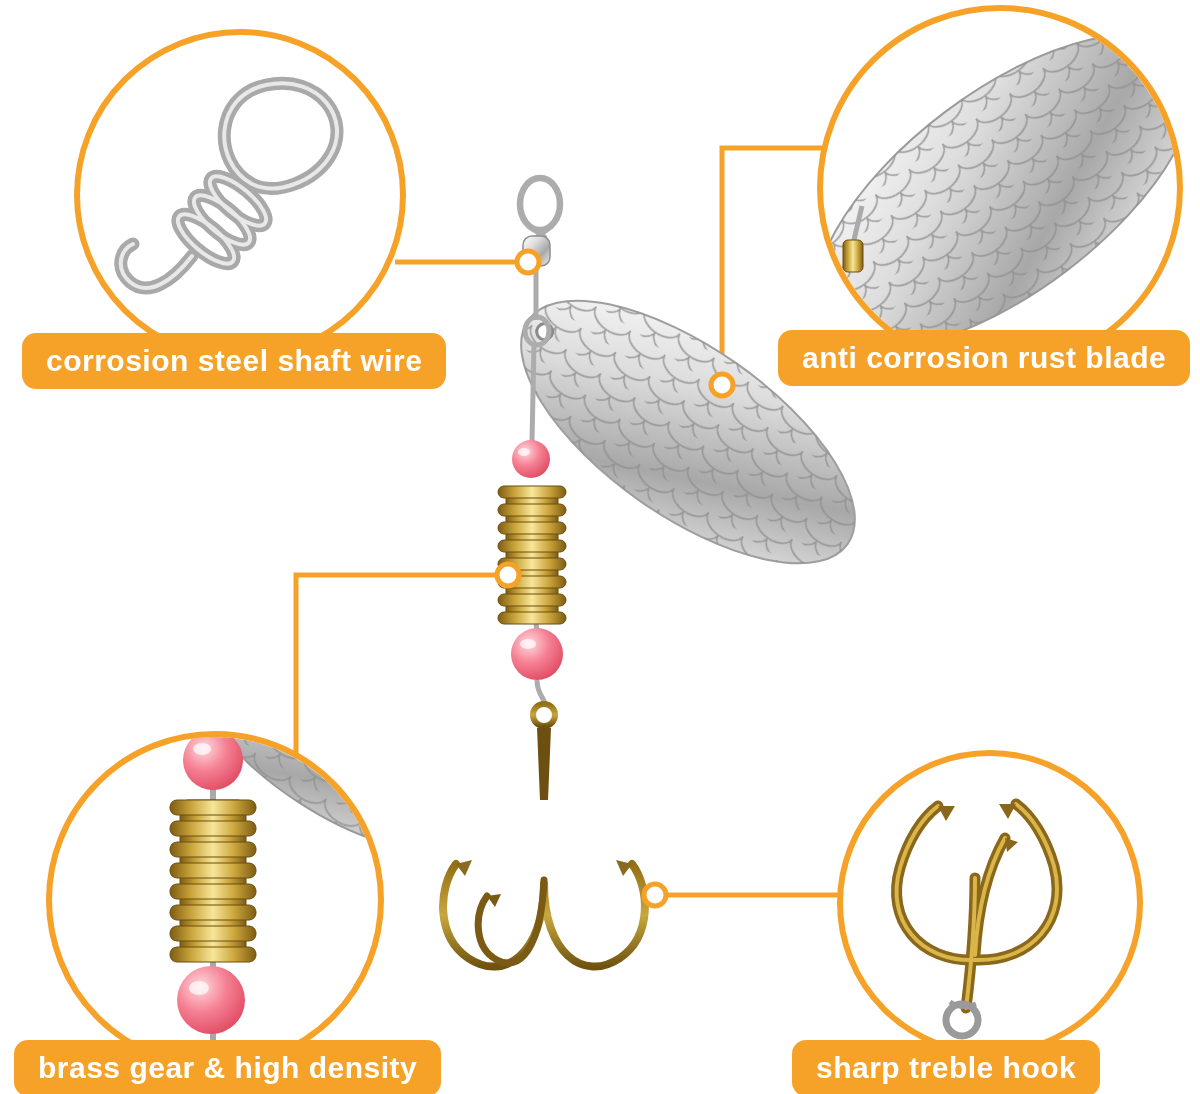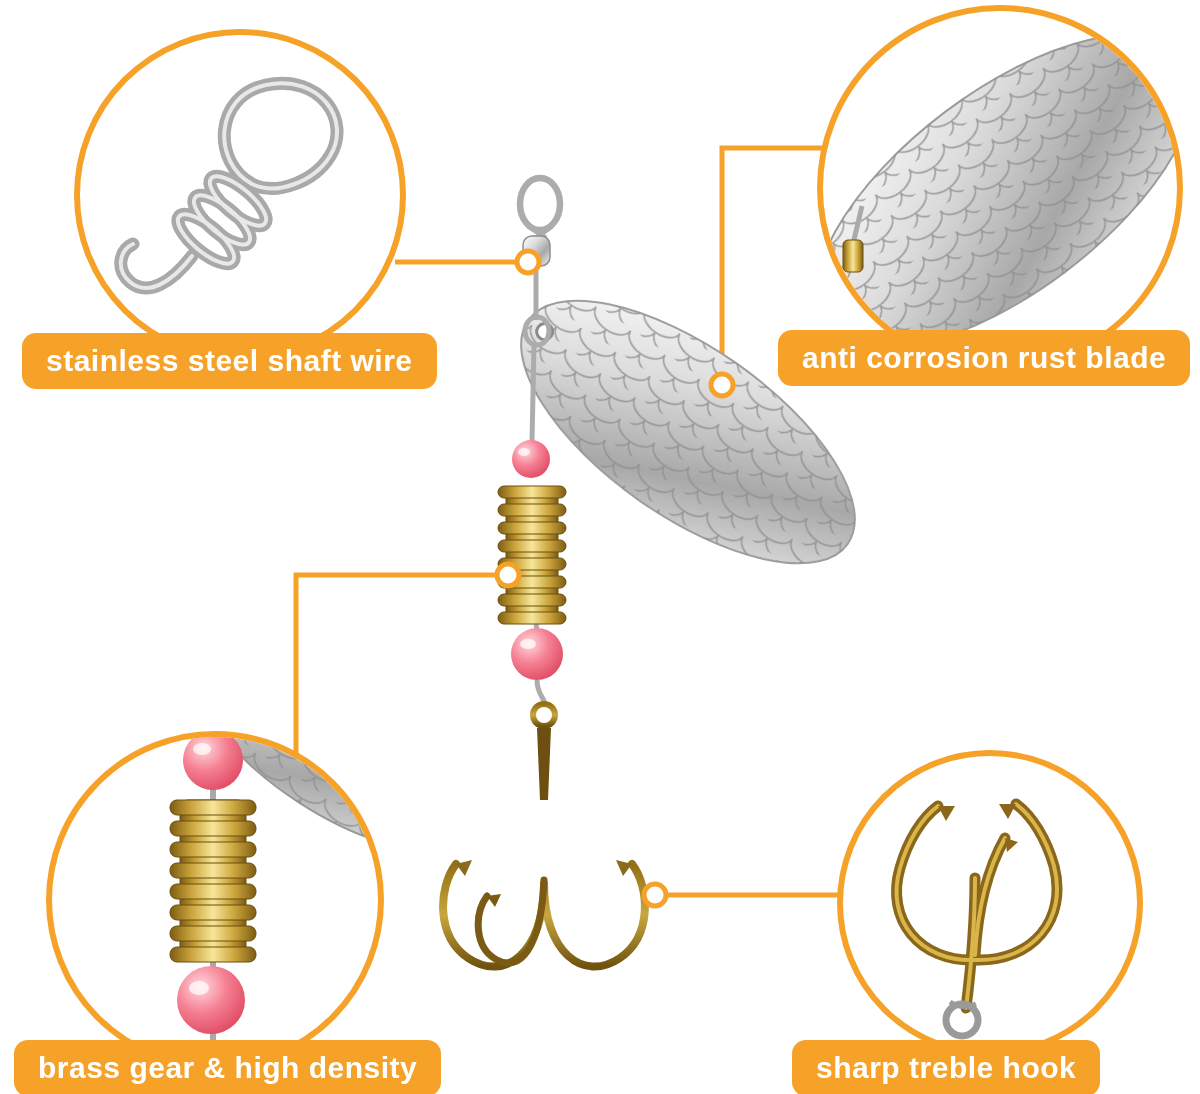--- a/index.html
+++ b/index.html
@@ -224,18 +224,18 @@
         <path d="M938 806 l 17 0 l -9 15 z" fill="#8a671a"></path>
         <path d="M1016 804 l -17 0 l 9 15 z" fill="#8a671a"></path>
         <path d="M1005 838 l 13 4 l -11 10 z" fill="#8a671a"></path>
         <circle cx="962" cy="1020" r="16" fill="none" stroke="#9a9a9a" stroke-width="7"></circle>
         <path d="M950 1002 q 12 8 26 2" fill="none" stroke="#9a9a9a" stroke-width="5"></path>
       </g>
       <circle cx="990" cy="903" r="150" fill="none" stroke="#F6A229" stroke-width="6"></circle>
     </g>
   </svg>
 
-  <div class="callout-label label-shaft" style="background: rgb(246, 162, 41); color: rgb(255, 255, 255);">stainless steel shaft wire</div>
+  <div class="callout-label label-shaft" style="background: rgb(246, 162, 41); color: rgb(255, 255, 255);">corrosion steel shaft wire</div>
   <div class="callout-label label-blade" style="background: rgb(246, 162, 41); color: rgb(255, 255, 255);">anti corrosion rust blade</div>
   <div class="callout-label label-gear" style="background: rgb(246, 162, 41); color: rgb(255, 255, 255);">brass gear &amp; high density</div>
   <div class="callout-label label-hook" style="background: rgb(246, 162, 41); color: rgb(255, 255, 255);">sharp treble hook</div>
 
 </div>
 
 </body></html>

